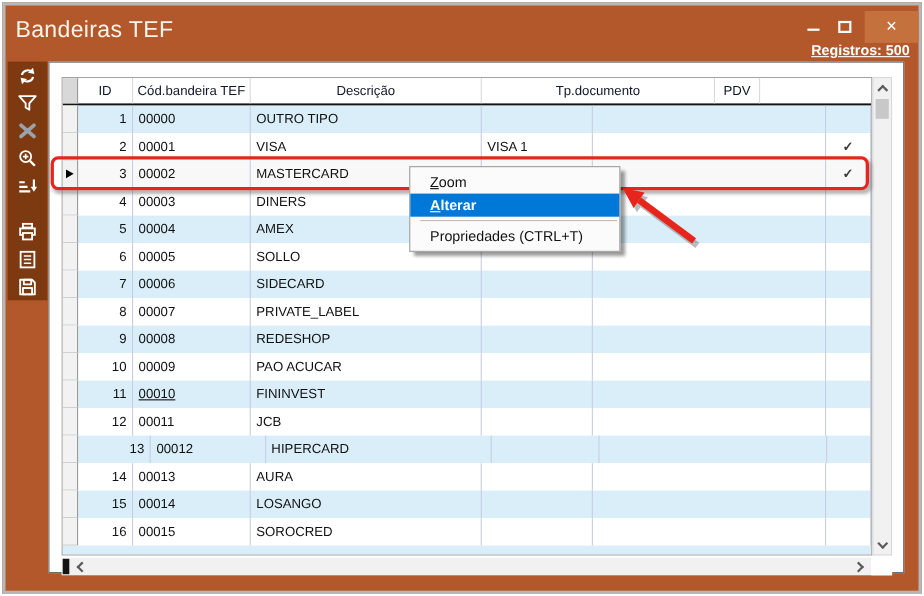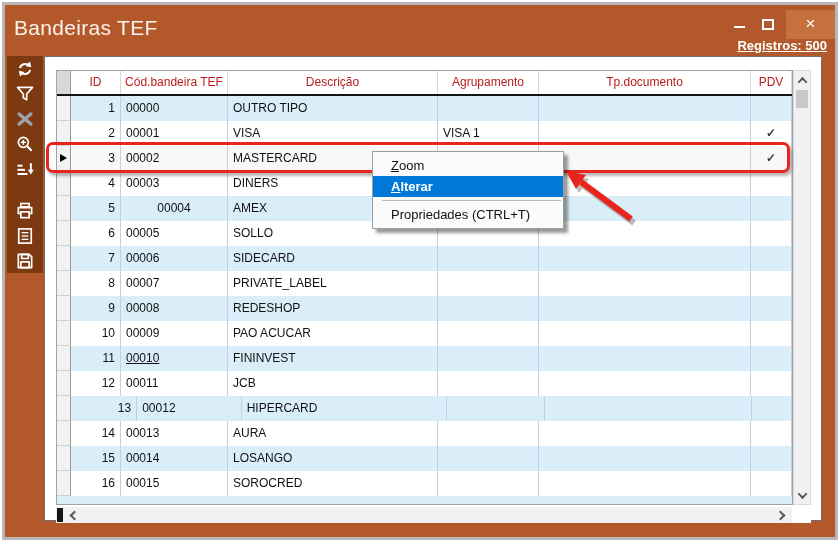--- a/index.html
+++ b/index.html
@@ -44,21 +44,21 @@
     position:absolute; left:39px; top:51px; width:778px; height:465px;
     background:#fff; border:1px solid #6E6E6E;
   }
   .grid {
     position:absolute; left:11px; top:13px; width:737px; height:435px;
     border:1px solid #A3A3A3; background:#fff; overflow:hidden;
   }
   .ghead { display:flex; height:25px; border-bottom:2px solid #141414; background:#fff; }
   .hsel { width:14px; background:#D8D8D8; border-right:1px solid #9a9a9a; }
   .hcell {
-    font-size:12px; color:#b91c1c; text-align:center; line-height:23px;
+    font-size:12px; color:#0f172a; text-align:center; line-height:23px;
     border-right:1px solid #DADADA; white-space:nowrap; overflow:hidden; cursor:pointer;
   }
   .grow { display:flex; height:25px; background:#fff; }
   .grow.alt { background:#D9EEF9; }
   .grow.sel { background:#F8F8F8; }
   .sel-cell {
     width:14px; background:#F2F2F2; border-right:1px solid #9a9a9a;
     border-bottom:1px solid #cfcfcf; display:flex; align-items:center; justify-content:center;
   }
   .cur { width:0; height:0; border-left:7px solid #000; border-top:4px solid transparent; border-bottom:4px solid transparent; }
@@ -204,21 +204,20 @@
       </div>
     </div>
 
   <div class="container">
     <div class="grid">
       <div class="ghead">
         <div class="hsel"></div>
       <div class="hcell" style="width: 50px;">ID</div>
           <div class="hcell" style="width: 107px;">Cód.bandeira TEF</div>
           <div class="hcell" style="width: 210px;">Descrição</div>
-          <div class="hcell" style="width: 101px;">Agrupamento</div>
           <div class="hcell" style="width: 212px;">Tp.documento</div>
           <div class="hcell" style="width: 41px;">PDV</div>
         </div>
       <div>
           <div class="grow alt">
             <div class="sel-cell"></div>
             <div class="cell c-id" style="width: 50px;">1</div>
             <div class="cell c-codigo" style="width: 107px;">00000</div>
             <div class="cell c-descricao" style="width: 210px;">OUTRO TIPO</div>
             <div class="cell c-agrupamento" style="width: 101px;"></div>
@@ -250,21 +249,21 @@
             <div class="cell c-id" style="width: 50px;">4</div>
             <div class="cell c-codigo" style="width: 107px;">00003</div>
             <div class="cell c-descricao" style="width: 210px;">DINERS</div>
             <div class="cell c-agrupamento" style="width: 101px;"></div>
             <div class="cell c-tp_documento" style="width: 212px;"></div>
             <div class="cell c-pdv" style="width: 41px;"></div>
           </div>
           <div class="grow alt">
             <div class="sel-cell"></div>
             <div class="cell c-id" style="width: 50px;">5</div>
-            <div class="cell c-codigo" style="width: 107px; text-align: center;">00004</div>
+            <div class="cell c-codigo" style="width: 107px;">00004</div>
             <div class="cell c-descricao" style="width: 210px;">AMEX</div>
             <div class="cell c-agrupamento" style="width: 101px;"></div>
             <div class="cell c-tp_documento" style="width: 212px;"></div>
             <div class="cell c-pdv" style="width: 41px;"></div>
           </div>
           <div class="grow">
             <div class="sel-cell"></div>
             <div class="cell c-id" style="width: 50px;">6</div>
             <div class="cell c-codigo" style="width: 107px;">00005</div>
             <div class="cell c-descricao" style="width: 210px;">SOLLO</div>

